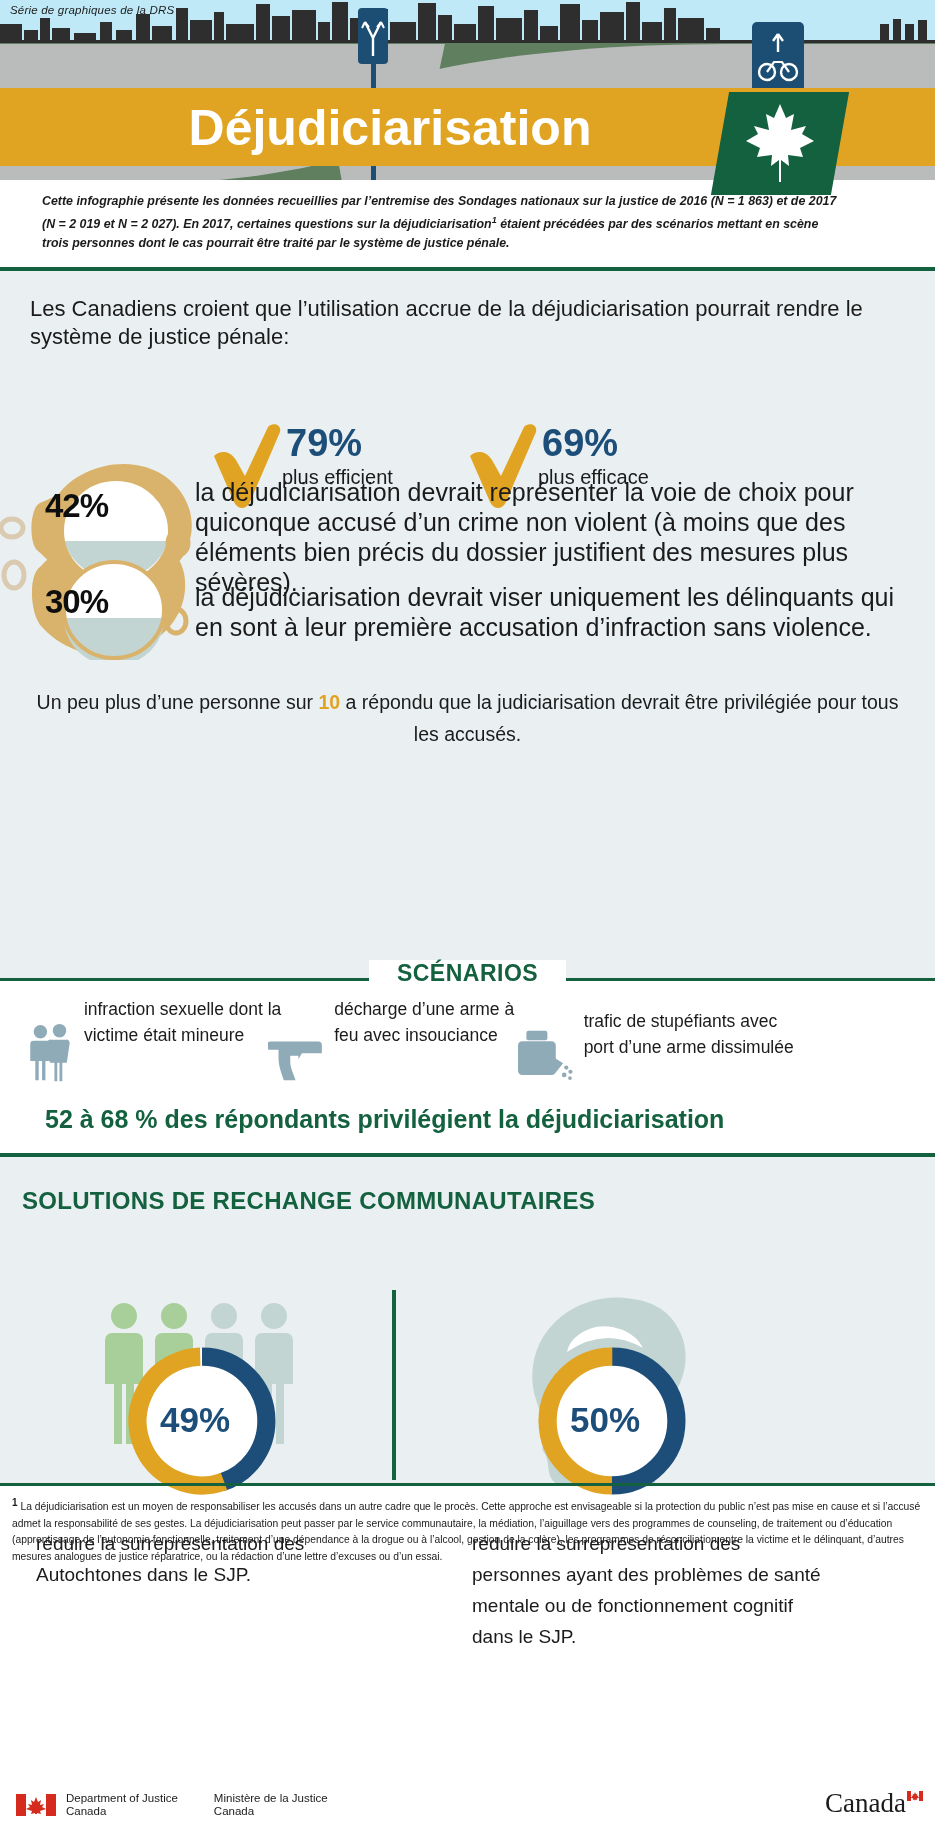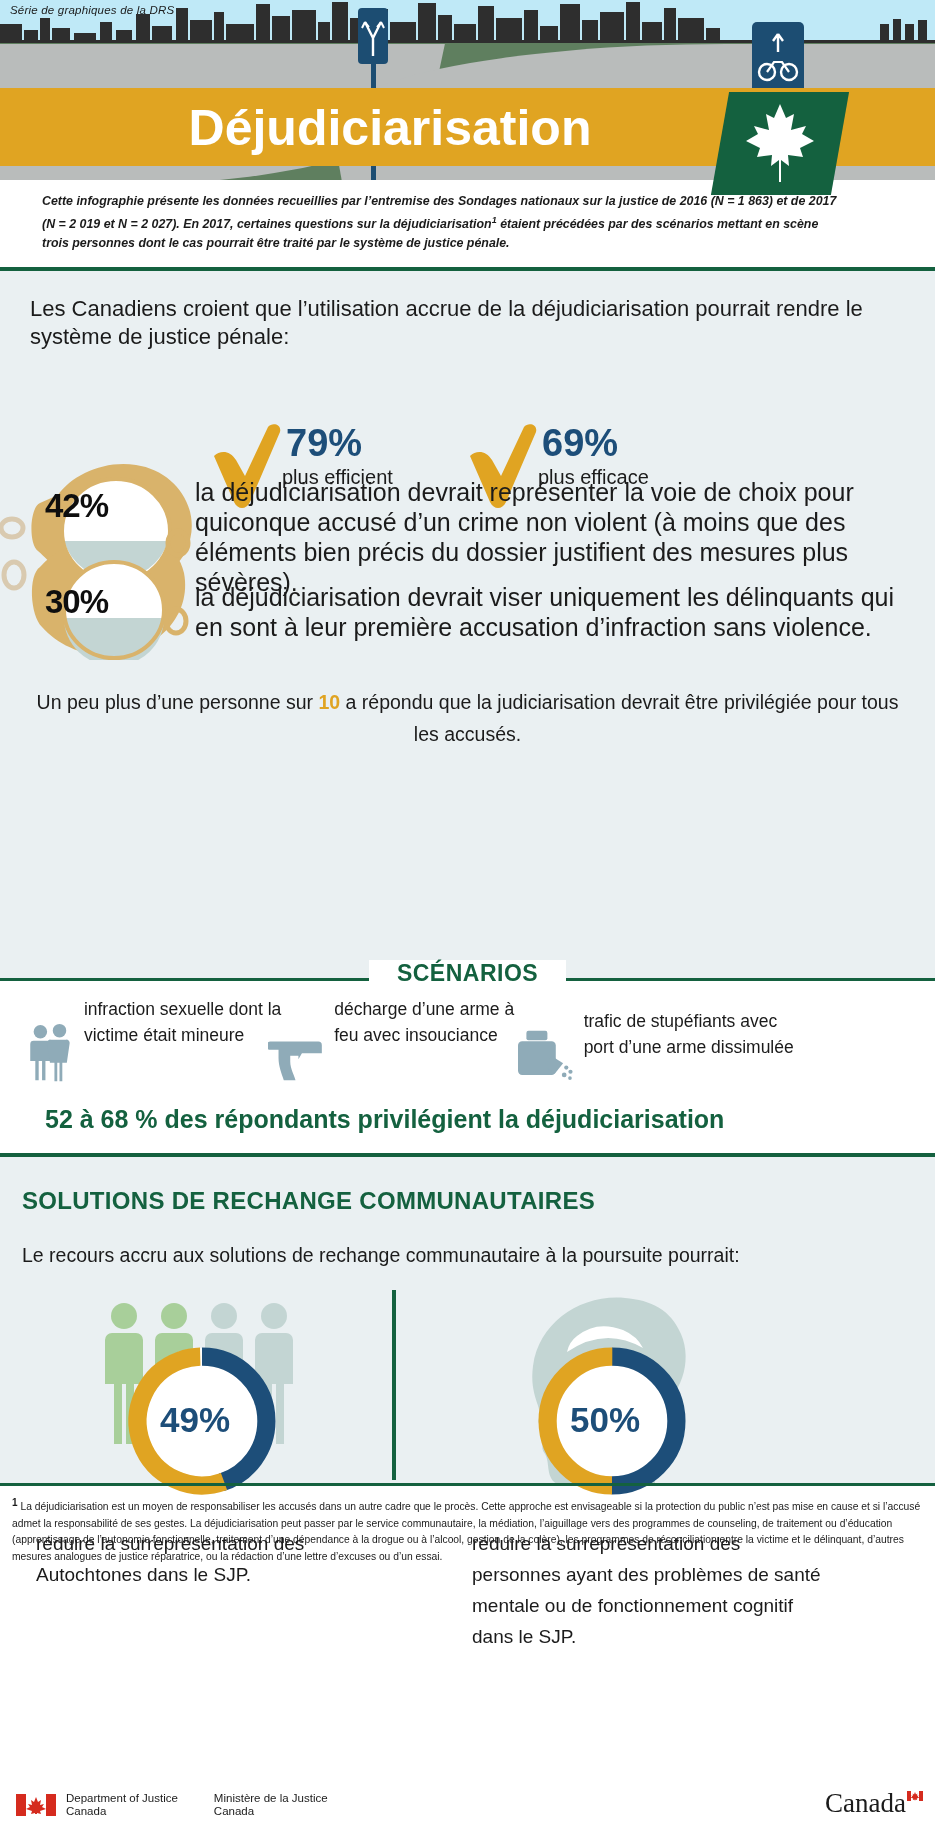--- a/index.html
+++ b/index.html
@@ -276,21 +276,20 @@
       <div class="scen-label" style="margin-left:10px;margin-top:8px;">trafic de stupéfiants avec port d’une arme dissimulée</div>
     </div>
   </div>
 
   <div class="green-line">52 à 68 % des répondants privilégient la déjudiciarisation</div>
 
   <div class="rule-green" style="top:1153px;"></div>
 
   <div class="sec3"></div>
   <div class="sec3-title">SOLUTIONS DE RECHANGE COMMUNAUTAIRES</div>
-  <div class="sec3-lead">Le recours accru aux solutions de rechange communautaire à la poursuite pourrait:</div>
 
   <svg style="position:absolute;left:96px;top:1300px;" width="212" height="180" viewBox="0 0 212 180">
     <g fill="#a8cf9a">
       <circle cx="28" cy="16" r="13"></circle>
         <path d="M16 33 h24 a7 7 0 0 1 7 7 v44 h-9 v60 h-8 v-60 h-4 v60 h-8 v-60 h-9 v-44 a7 7 0 0 1 7 -7 z"></path>
       <circle cx="78" cy="16" r="13"></circle>
         <path d="M66 33 h24 a7 7 0 0 1 7 7 v44 h-9 v60 h-8 v-60 h-4 v60 h-8 v-60 h-9 v-44 a7 7 0 0 1 7 -7 z"></path>
     </g>
     <g fill="#c3d5d3">
       <circle cx="128" cy="16" r="13"></circle>

